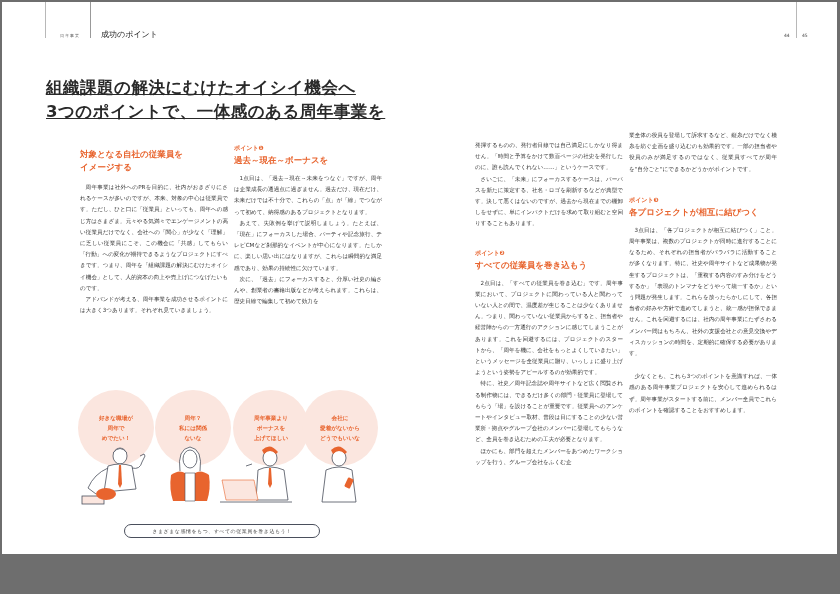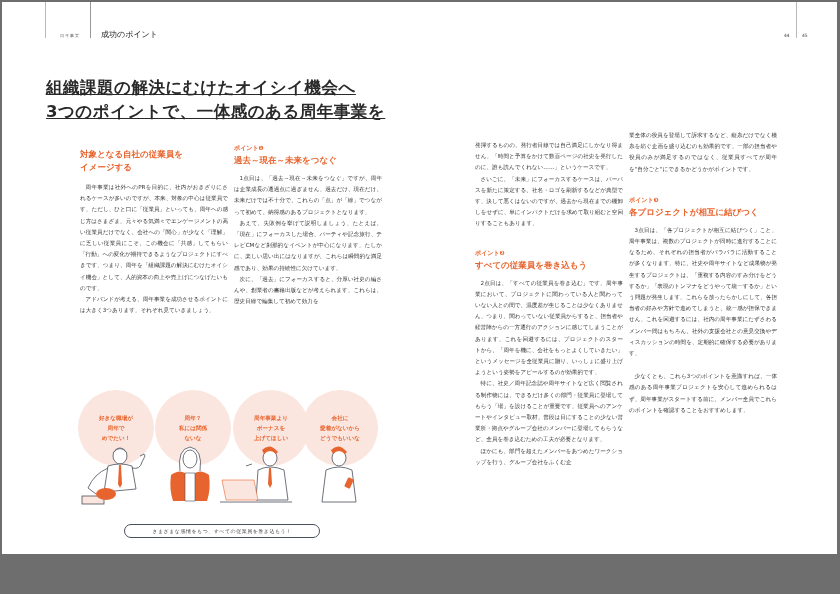--- a/index.html
+++ b/index.html
@@ -55,21 +55,21 @@
     <div class="col-title">
       <div>対象となる自社の従業員を</div>
       <div>イメージする</div>
     </div>
     <p class="body-text">周年事業は社外へのPRを目的に、社内がおきざりにされるケースが多いのですが、本来、対象の中心は従業員です。ただし、ひと口に「従業員」といっても、周年への感じ方はさまざま。元々やる気満々でエンゲージメントの高い従業員だけでなく、会社への「関心」が少なく「理解」に乏しい従業員にこそ、この機会に「共感」してもらい「行動」への変化が期待できるようなプロジェクトにすべきです。つまり、周年を「組織課題の解決にむけたオイシイ機会」として、人的資本の向上や売上げにつなげたいものです。</p>
     <p class="body-text nomt">アドバンドが考える、周年事業を成功させるポイントには大きく3つあります。それぞれ見ていきましょう。</p>
   </div>
 
   <div class="col" style="left:232px; top:141px;">
     <div class="point-label">ポイント❶</div>
-    <div class="col-title">過去～現在～未来をつなぐ</div>
+    <div class="col-title">過去～現在～ボーナスを</div>
     <p class="body-text" style="margin-top:6px;">1点目は、「過去～現在～未来をつなぐ」ですが、周年は企業成長の通過点に過ぎません。過去だけ、現在だけ、未来だけでは不十分で、これらの「点」が「線」でつながって初めて、納得感のあるプロジェクトとなります。</p>
     <p class="body-text nomt">あえて、失敗例を挙げて説明しましょう。たとえば、「現在」にフォーカスした場合、パーティや記念旅行、テレビCMなど刹那的なイベントが中心になります。たしかに、楽しい思い出にはなりますが、これらは瞬間的な満足感であり、効果の持続性に欠けています。</p>
     <p class="body-text nomt">次に、「過去」にフォーカスすると、分厚い社史の編さんや、創業者の書籍出版などが考えられます。これらは、歴史目線で編集して初めて効力を</p>
   </div>
 
   <div>
     <div class="bubble" style="left:76px; top:388px;">
       <div>
           <div>好きな職場が</div>
           <div>周年で</div>

